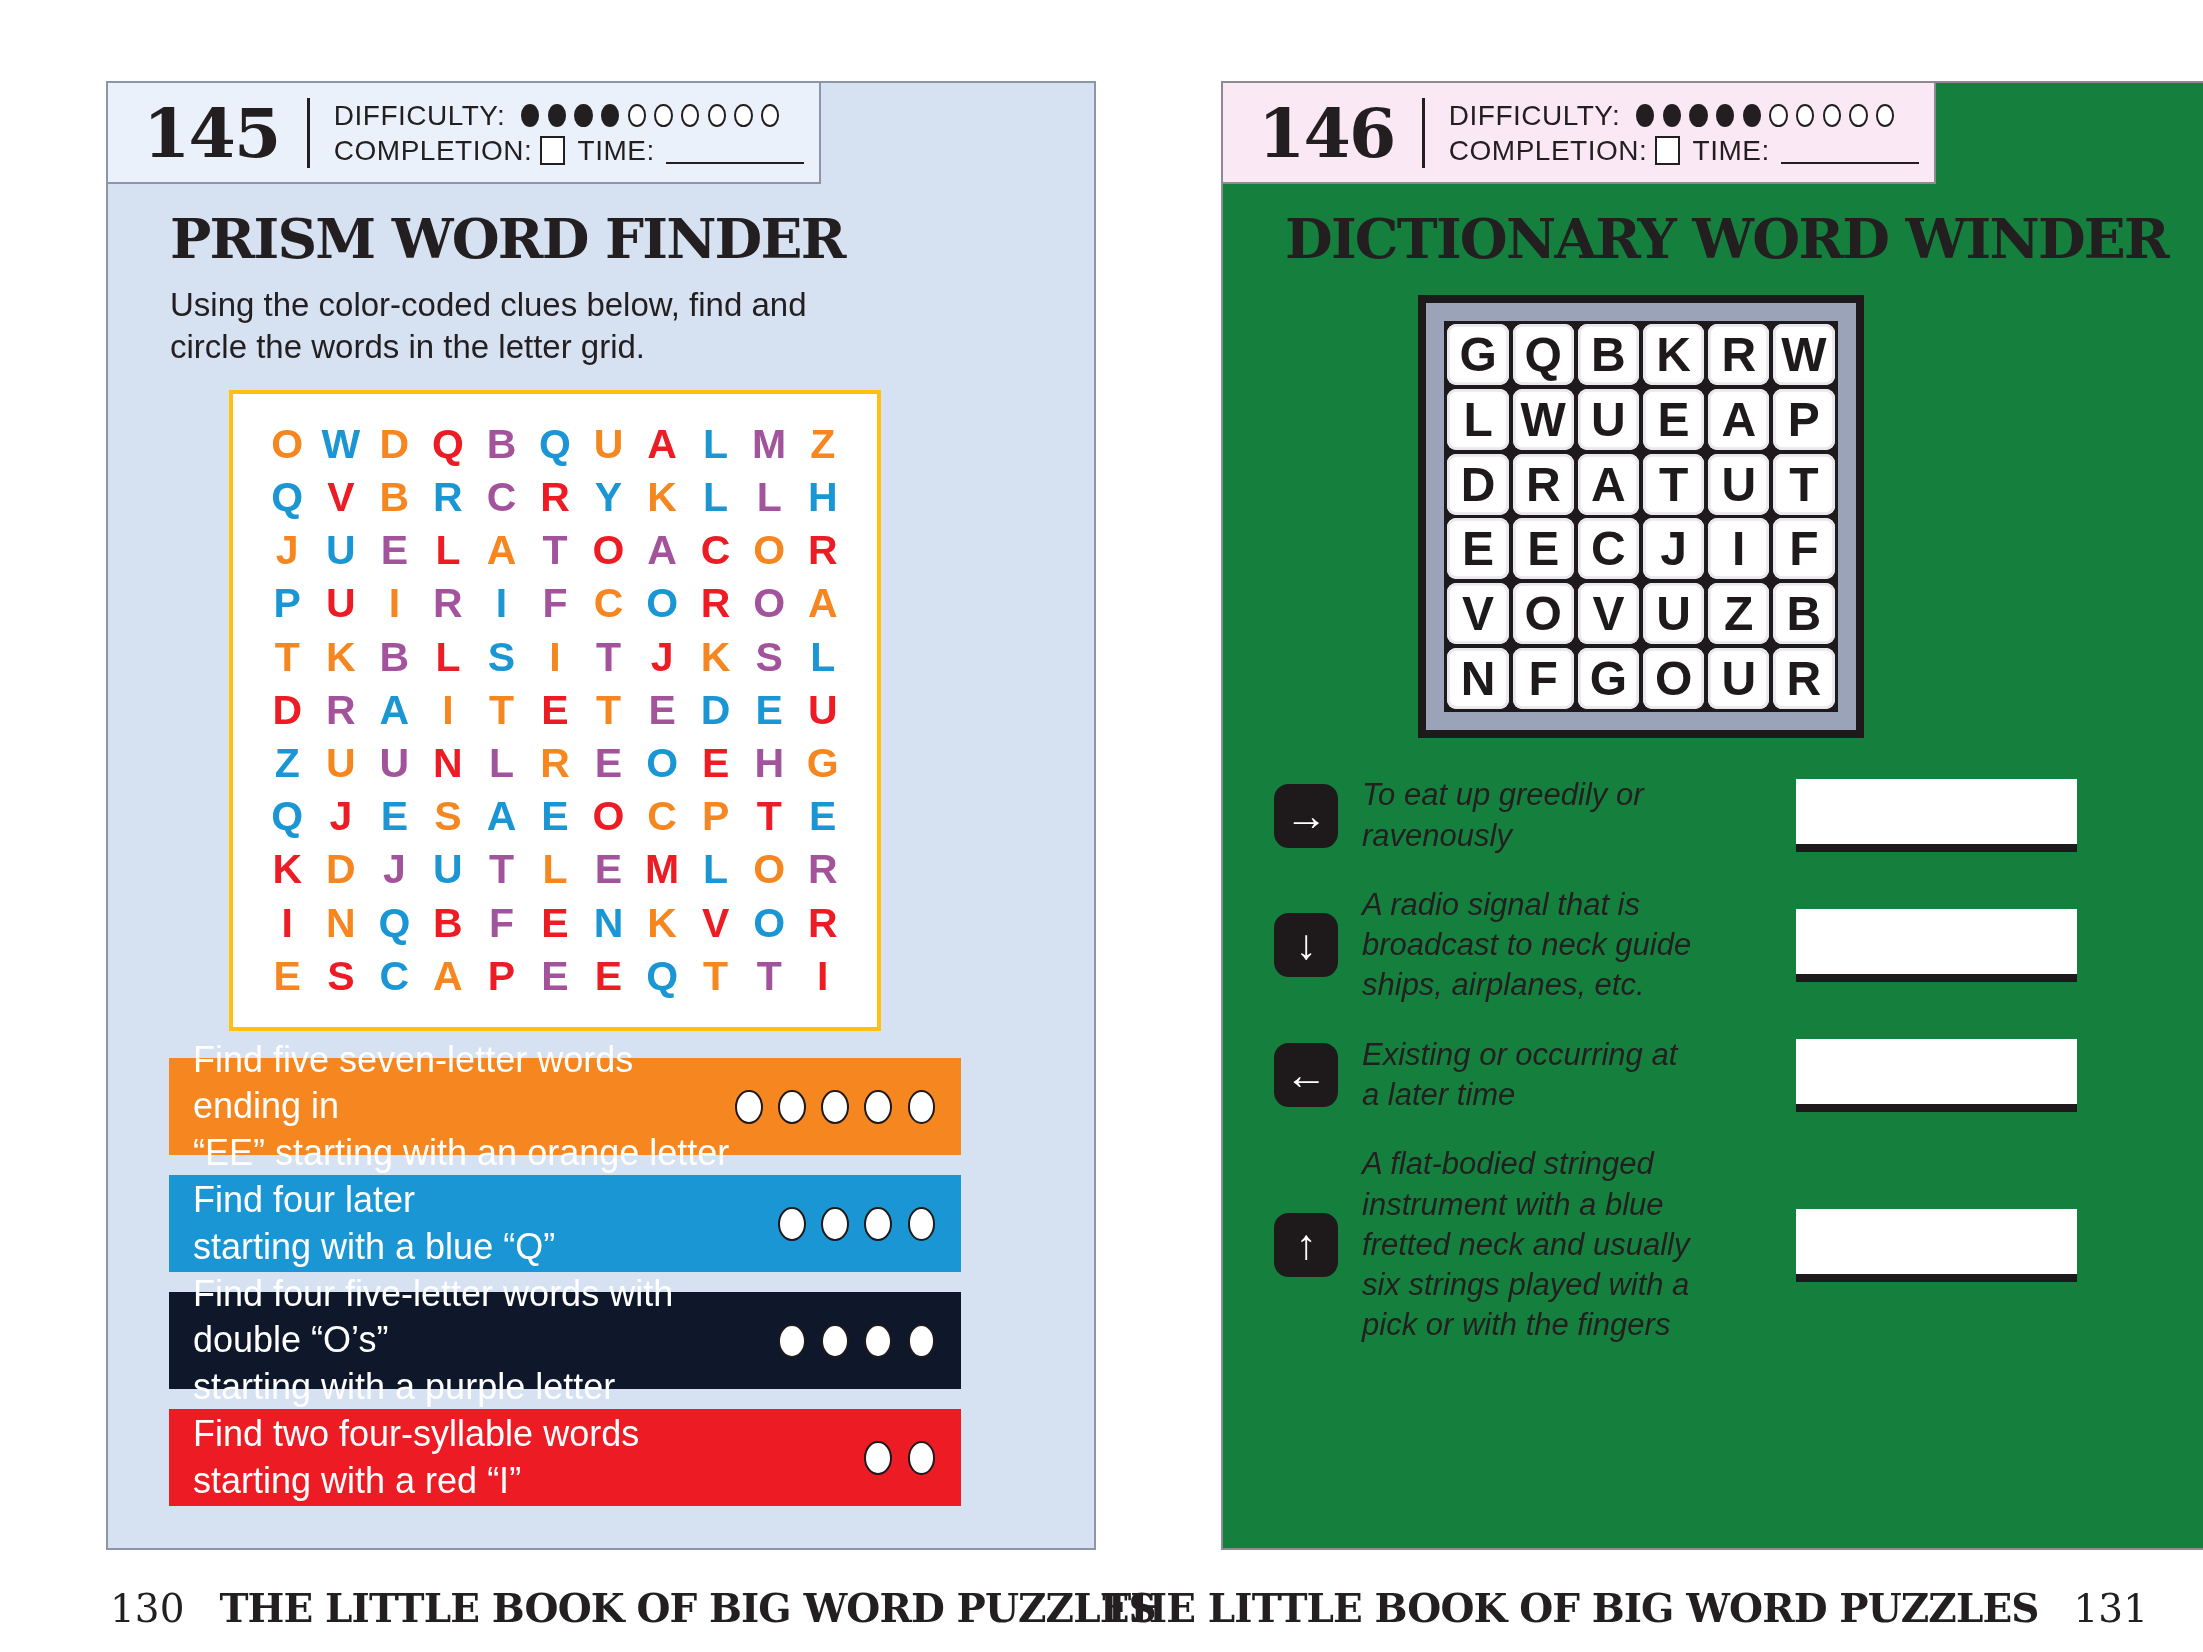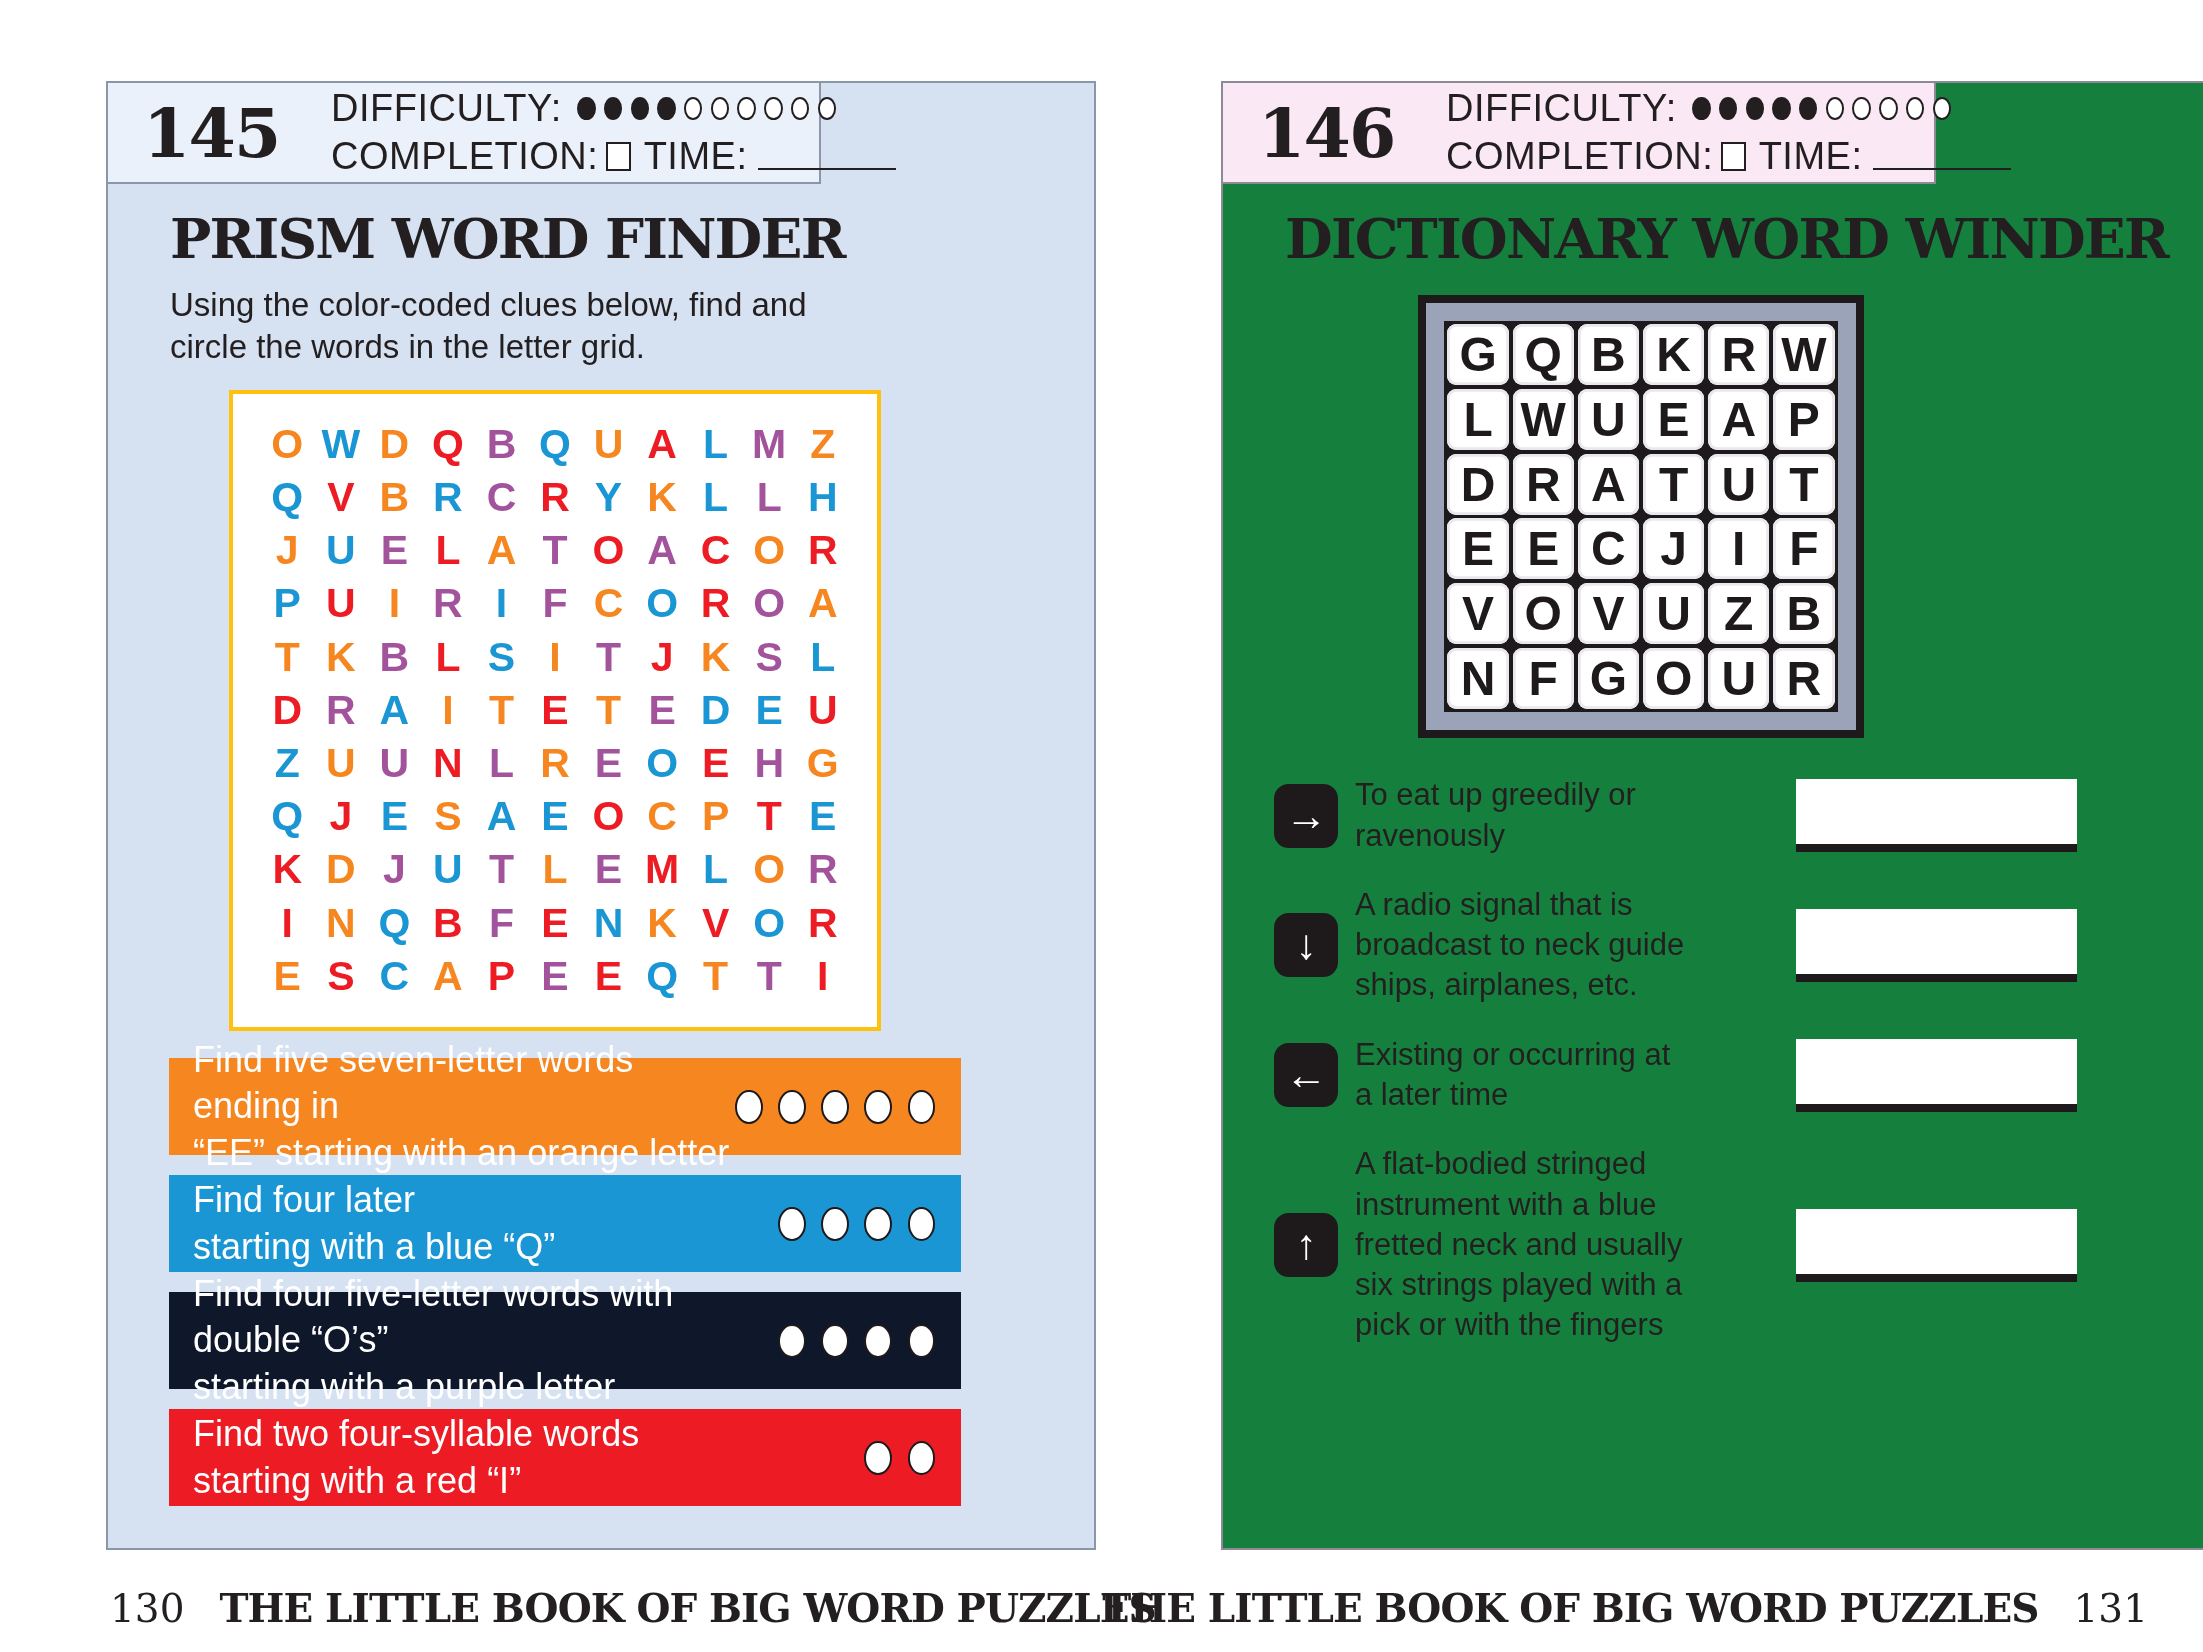--- a/index.html
+++ b/index.html
@@ -11,21 +11,21 @@
   .card-right { left:1221px; background:#15803d; border:2.8px solid #8D8A96; }
 
   
   .pheader { width:713px; height:101px; display:flex; align-items:center;
              border-right:2.8px solid #8B96A8; border-bottom:2.8px solid #8B96A8; }
   .card-left  .pheader { background:#EBF1FA; }
   .card-right .pheader { background:#FAE8F4; border-right-color:#8D8A96; border-bottom-color:#8D8A96; }
   .pnum { font-family:"DejaVu Serif", serif; font-weight:bold; font-size:68px;
           margin-left:35px; letter-spacing:-1.8px; }
   .pdivider { width:2.8px; height:70px; background:#231F20; margin:0 24px 0 27.5px; }
-  .pmeta { font-size:38px; line-height:1.25; letter-spacing:0.5px; }
+  .pmeta { font-size:28px; line-height:1.25; letter-spacing:0.5px; }
   .pmeta-row { display:flex; align-items:center; }
   .dot { display:inline-block; width:18.4px; height:23px; border-radius:50%;
          border:2.8px solid #231F20; background:#ffffff; margin-left:8.3px; }
   .dot.filled { background:#231F20; }
   .dots-wrap { display:flex; align-items:center; margin-left:7.3px; }
   .checkbox { display:inline-block; width:25px; height:29px; border:2.8px solid #231F20;
               background:#fff; margin:0 13px 0 7.3px; }
   .time-line { display:inline-block; width:138px; border-bottom:2.8px solid #231F20;
                height:27.5px; margin-left:11px; }
 
@@ -58,22 +58,22 @@
   .tile { background:#ffffff; border-radius:9.2px; box-shadow:inset 0 0 0 2.8px #E8E8EE;
           display:flex; align-items:center; justify-content:center;
           font-weight:bold; font-size:48px; color:#1E1A1B; }
 
   
   .clues146 { margin:37px 0 0 51px; width:812px; display:flex; flex-direction:column; gap:29px; }
   .wclue { display:flex; align-items:center; }
   .arrow-icon { width:64px; height:64px; background:#1E1A1B; border-radius:14.7px;
                 color:#ffffff; font-size:42px; font-weight:bold;
                 display:flex; align-items:center; justify-content:center; flex:0 0 auto; }
-  .wclue-text { margin-left:17px; width:432px; font-size:31px; line-height:1.3;
-                white-space:pre-line; }
+  .wclue-text { margin-left:24px; width:432px; font-size:31px; line-height:1.3;
+                white-space:pre-line;font-style:italic; }
   .answer-blank { margin-left:auto; margin-right:9.2px; width:281px; height:73px;
                   background:#ffffff; border-bottom:8.3px solid #1E1A1B; align-self:center; }
 
   
   .footer { position:absolute; top:1585px; display:flex; align-items:baseline;
             font-family:"DejaVu Serif", serif; }
   .footer-left { left:110px; }
   .footer-right { right:55px; }
   .pageno { font-size:39px; }
   .footer-title { font-weight:bold; font-size:39px; letter-spacing:-0.9px; }

